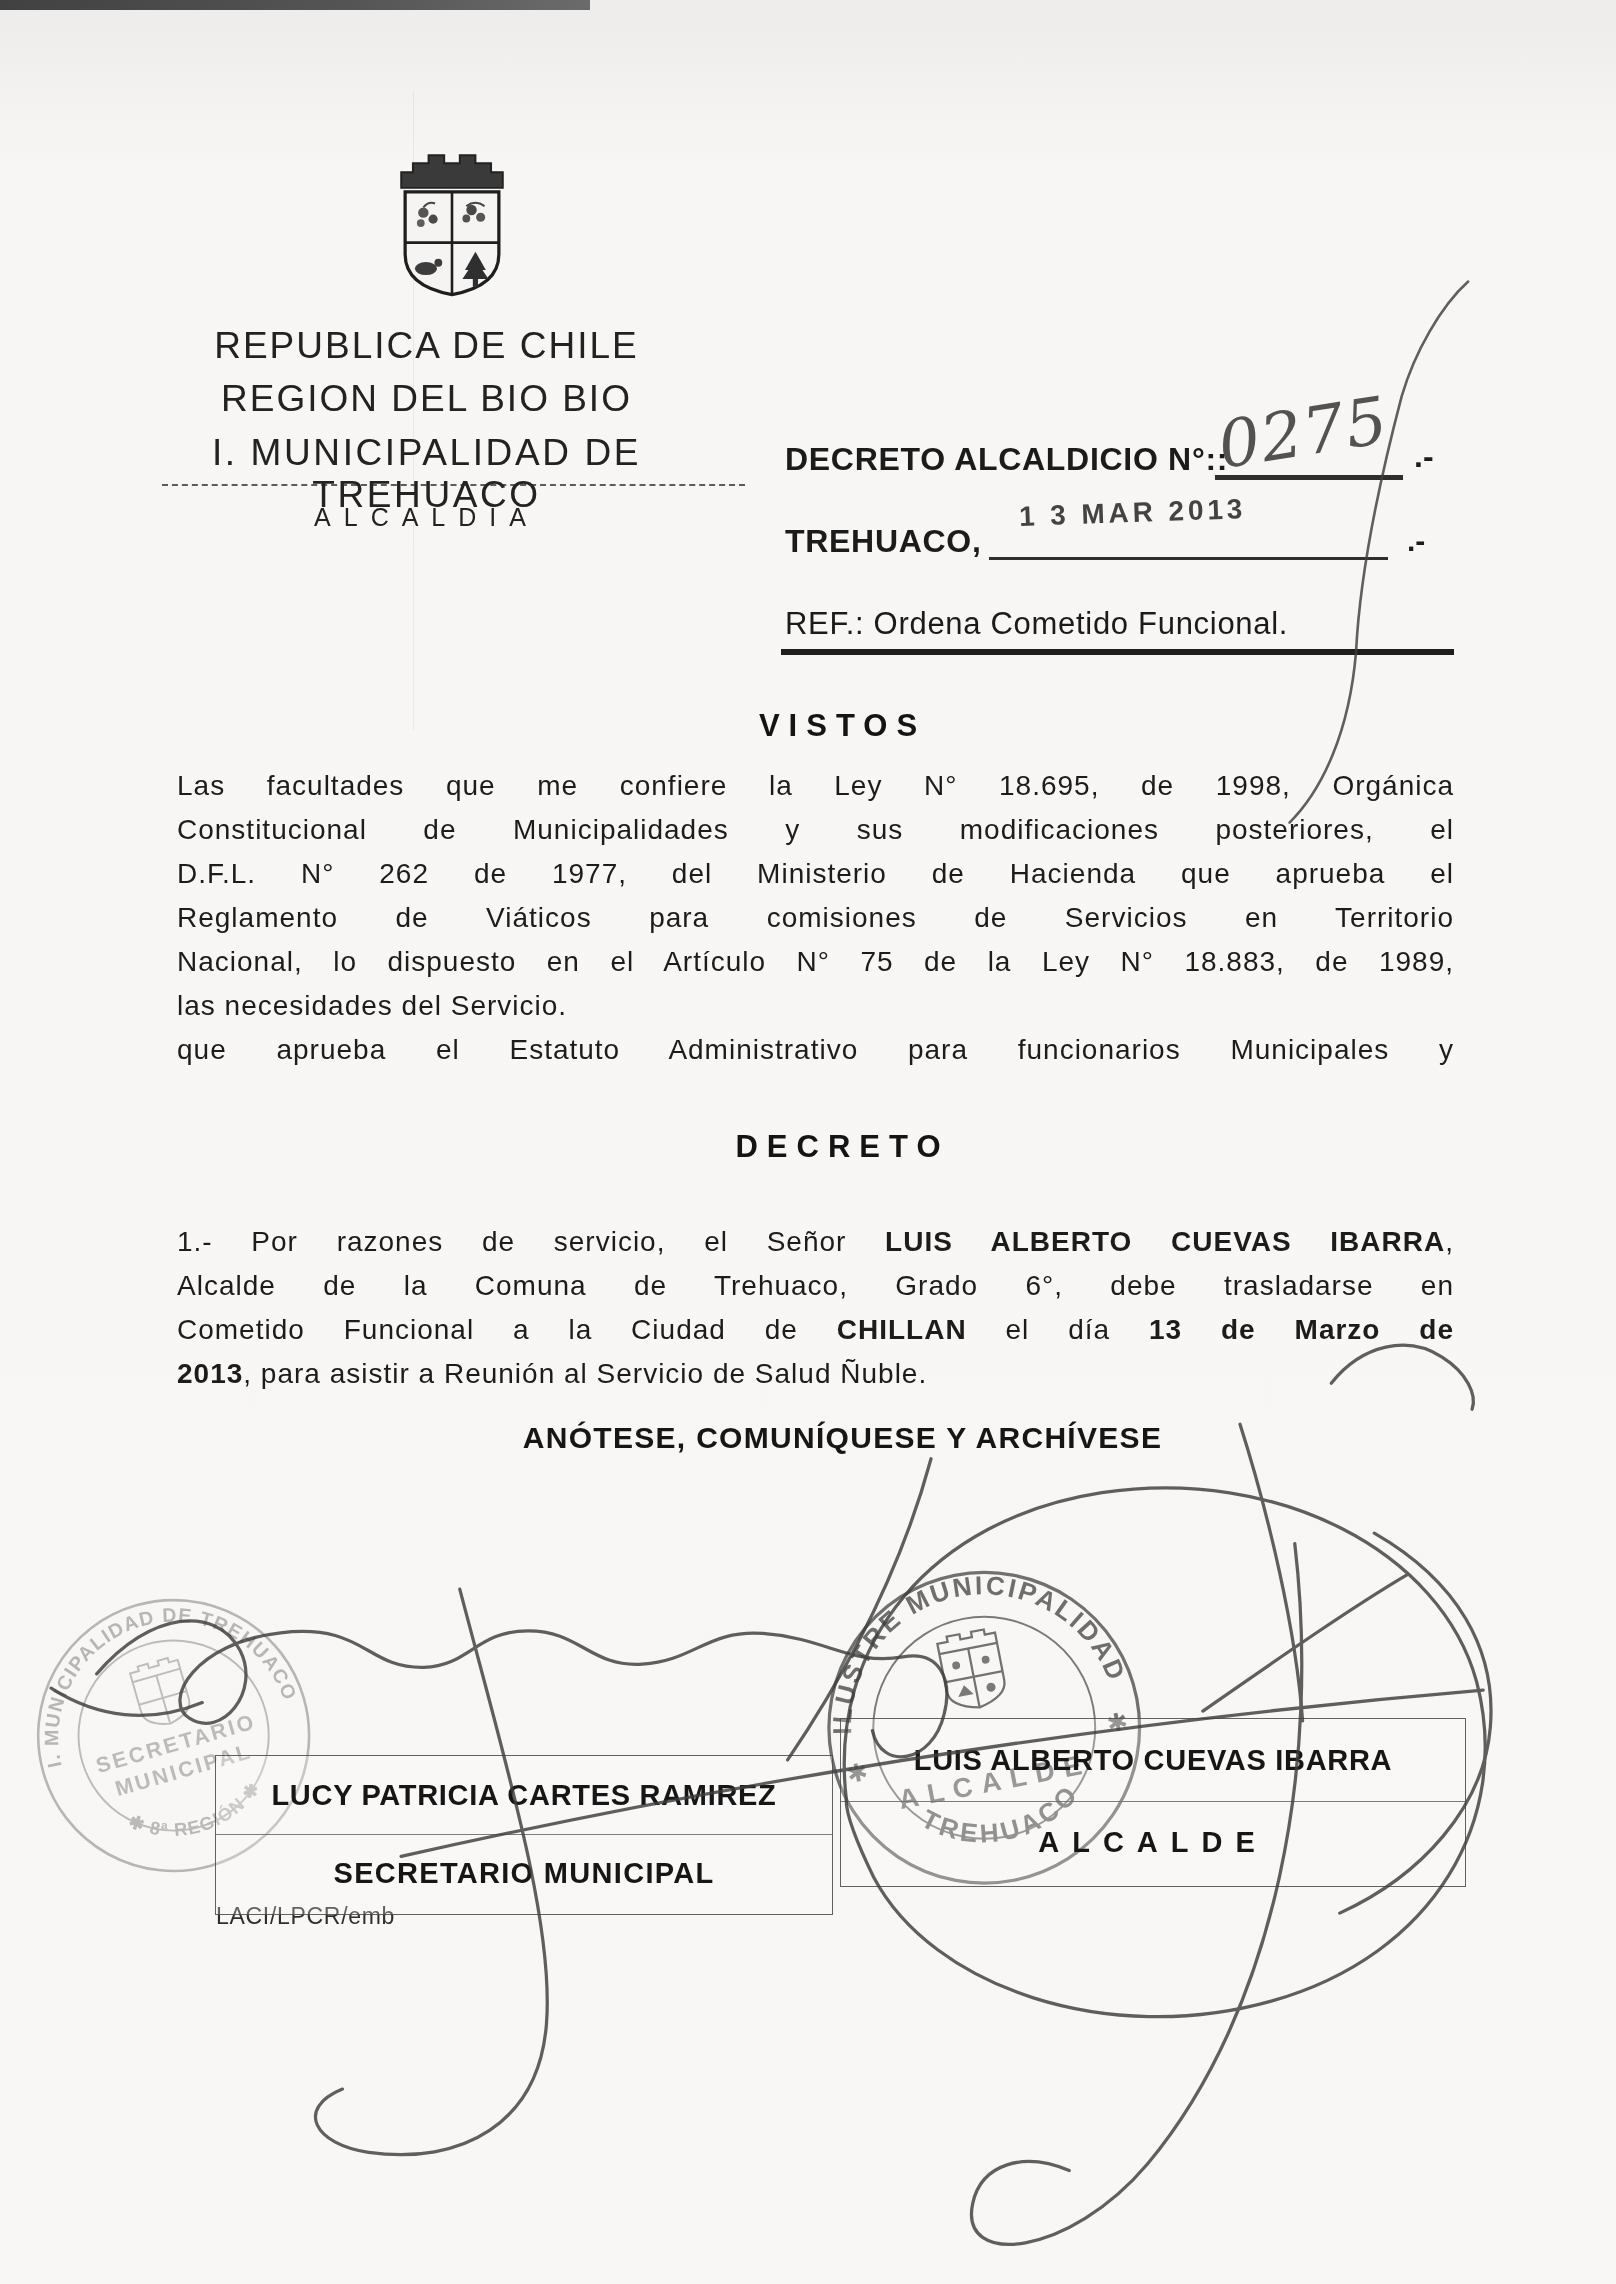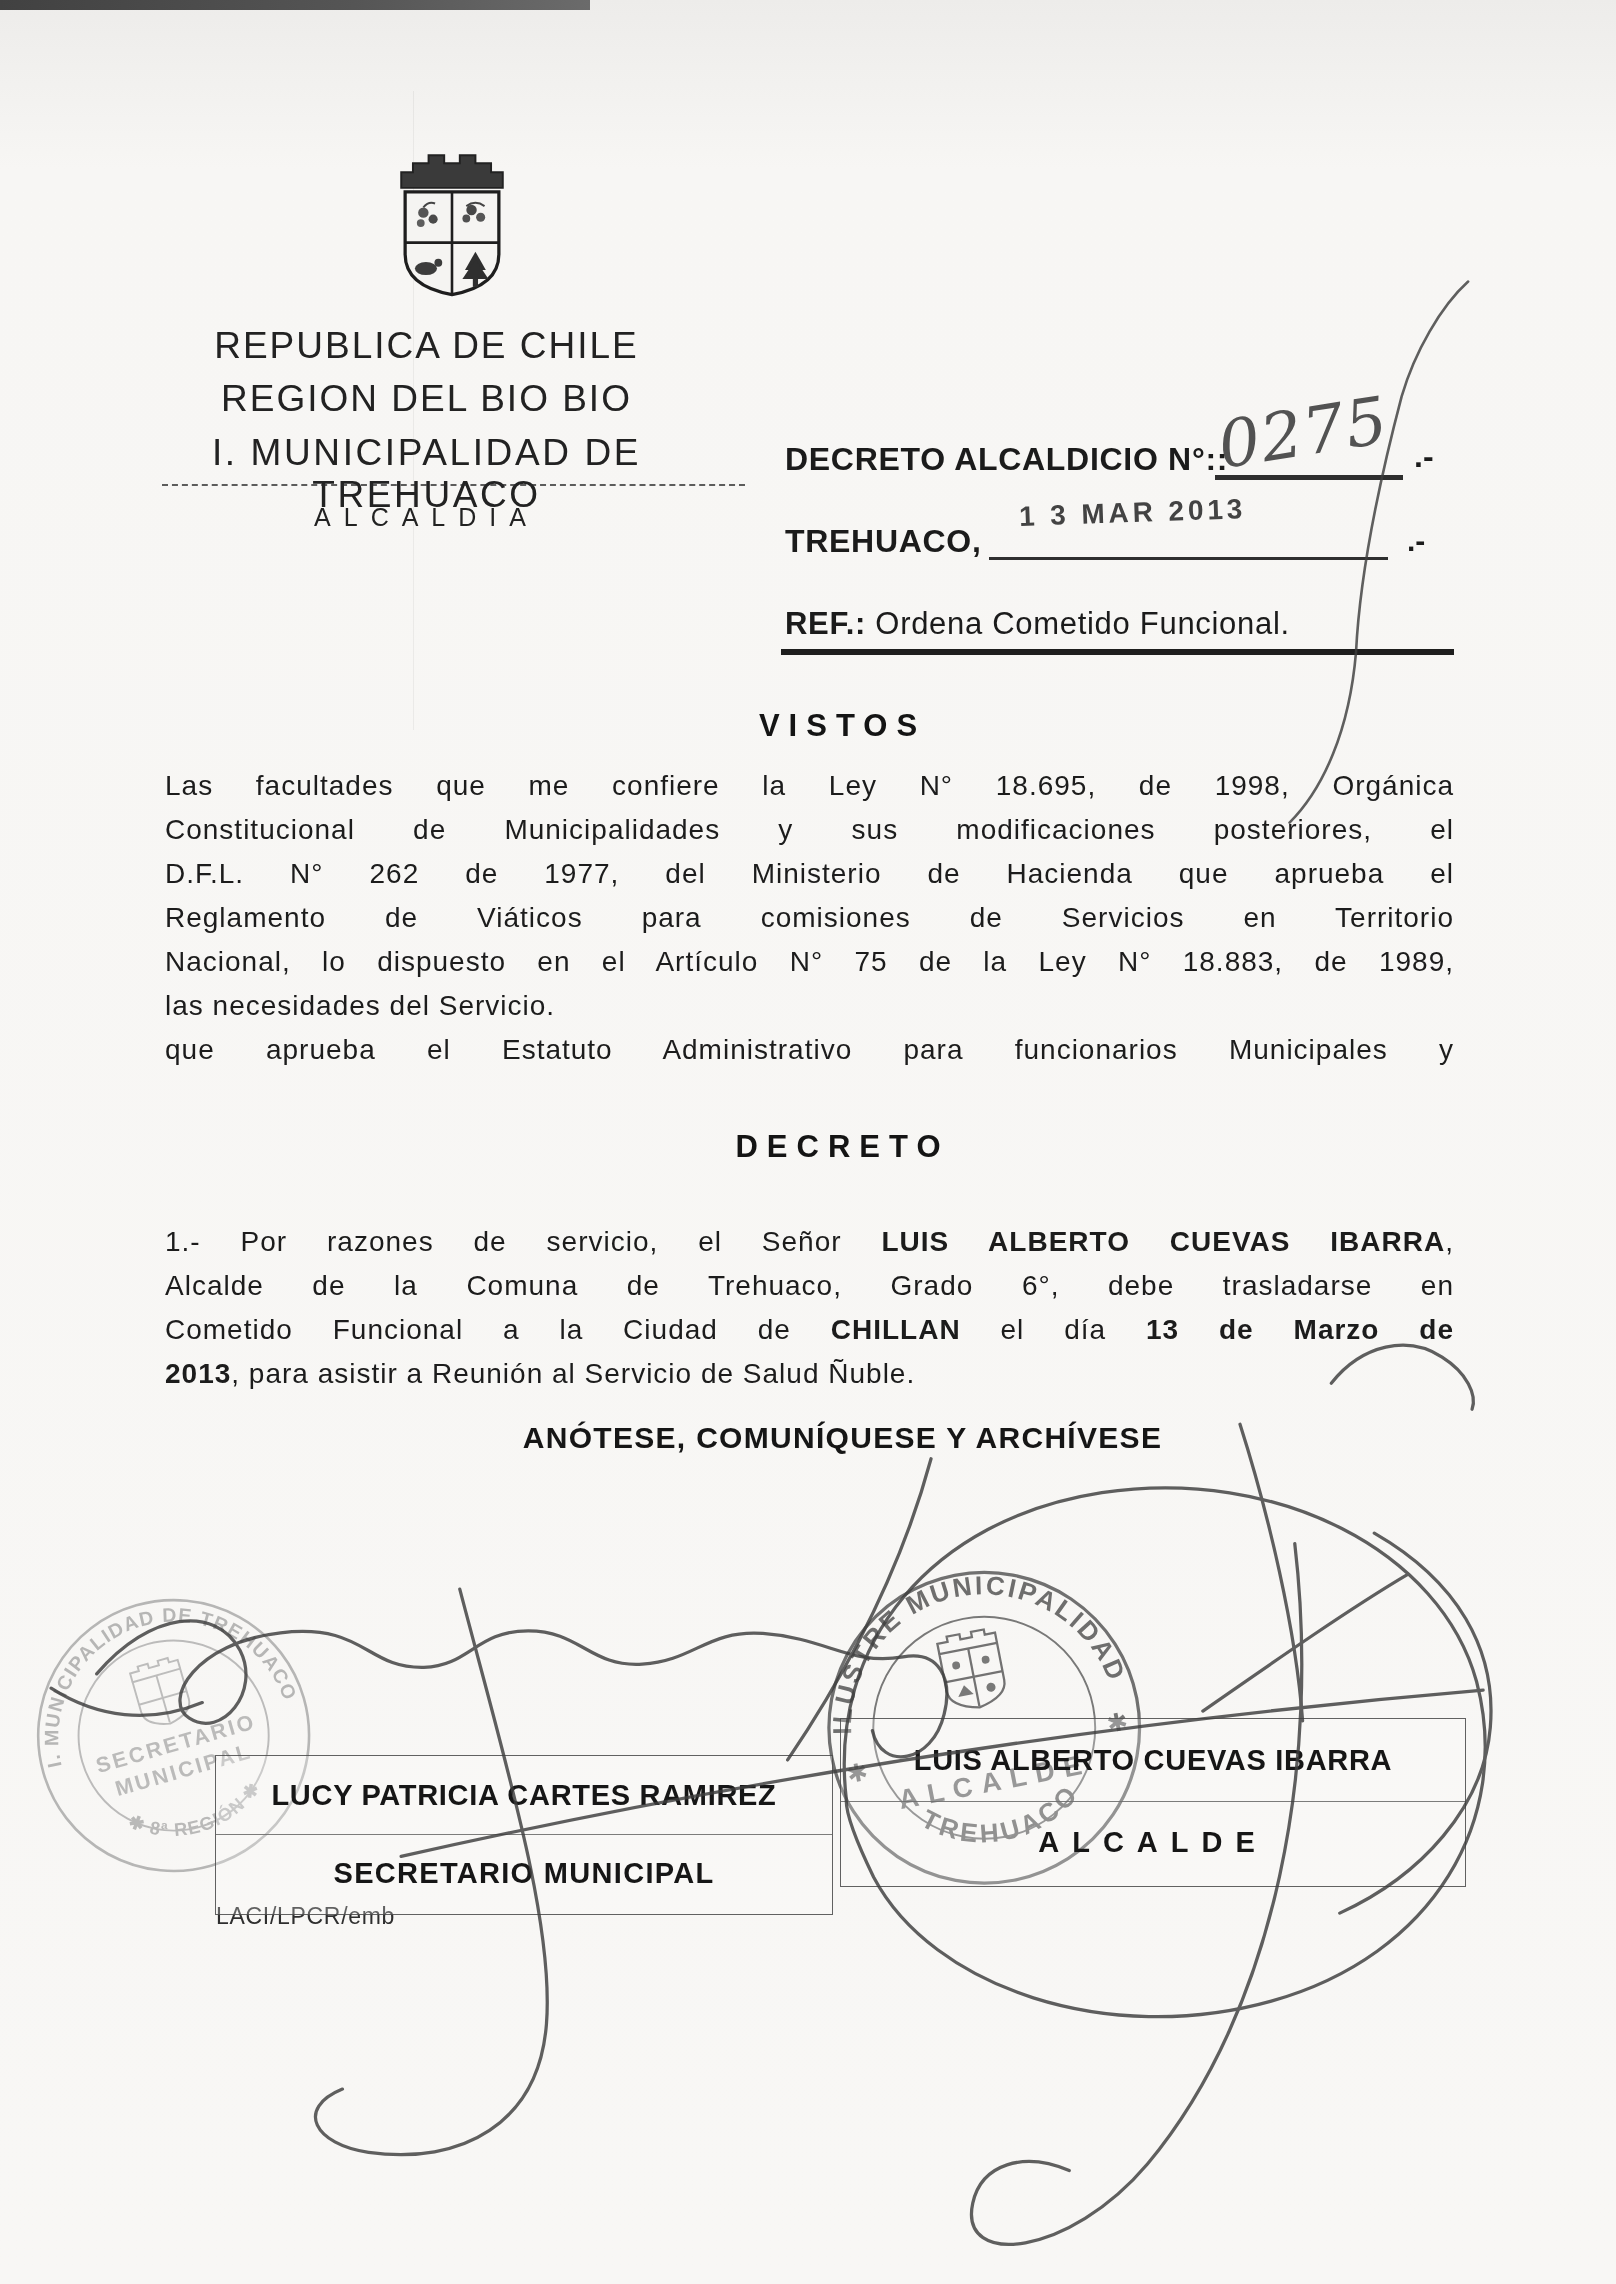--- a/index.html
+++ b/index.html
@@ -10,38 +10,38 @@
   .scanbar{left:0;top:0;width:590px;height:9.8px;background:linear-gradient(90deg,#414141,#555 60%,#6b6b6b);}
   .fold{left:413px;top:91px;width:1.3px;height:639px;background:rgba(0,0,0,.05);}
 
   
   .hdr{left:166px;width:521px;text-align:center;font-size:37px;letter-spacing:2px;color:#222;}
   .hdr3{letter-spacing:2.6px;}
   .hdr-underline{left:162px;top:484px;width:583px;border-bottom:2.6px dashed rgba(40,40,40,.75);}
   .hdr4{letter-spacing:13px;font-size:25px;}
 
   
-  .b{font-weight:bold;}
+  .b{font-weight:normal;}
   .decree-label{left:785px;top:441px;font-size:32px;font-weight:bold;letter-spacing:0.7px;}
   .hand-number{left:1218px;top:395px;font-family:"DejaVu Serif",serif;font-style:italic;
                font-size:65px;color:#3c3c3c;transform:rotate(-9deg);letter-spacing:1.3px;opacity:.88;}
   .num-line{left:1215px;top:475px;width:188px;height:4.6px;background:#2e2e2e;}
   .sfx1{left:1414px;top:438px;font-size:32px;font-weight:bold;}
   .place-label{left:785px;top:523px;font-size:32px;font-weight:bold;letter-spacing:0.7px;}
   .date-stamp{left:1019px;top:497px;font-size:28px;font-weight:bold;letter-spacing:3.9px;
               color:#343434;transform:rotate(-2deg);opacity:.92;}
   .date-line{left:989px;top:557px;width:399px;height:2.6px;background:#2f2f2f;}
   .sfx2{left:1407px;top:524px;font-size:30px;font-weight:bold;}
   .ref-line{left:785px;top:606px;font-size:31px;letter-spacing:0.7px;white-space:nowrap;}
   .ref-underline{left:781px;top:649px;width:673px;height:5.9px;background:#1e1e1e;}
 
   
   .heading{left:166px;width:1353px;text-align:center;font-weight:bold;font-size:31px;letter-spacing:9px;color:#141414;}
   .para{left:165px;width:1289px;font-size:28px;line-height:44px;letter-spacing:1px;color:#1c1c1c;}
-  .jline{text-align:justify;text-align-last:justify;}
+  .jline{text-align:justify;text-align-last:justify;margin-left:12px;}
   .jline.last{text-align-last:left;}
   .jline .b{font-weight:bold;}
   .closing{left:166px;width:1353px;text-align:center;font-weight:bold;font-size:30px;letter-spacing:1.3px;color:#161616;}
 
   
   .sigbox{border:1.3px solid rgba(70,70,70,.85);background:rgba(252,252,250,.25);z-index:4;}
   .sigbox .row1{border-bottom:0.7px solid rgba(110,110,110,.9);display:flex;align-items:center;justify-content:center;}
   .sigbox .row2{display:flex;align-items:center;justify-content:center;}
   .signame{font-weight:bold;font-size:29px;letter-spacing:0.7px;color:#161616;}
   .sigtitle{font-weight:bold;font-size:29px;letter-spacing:1.3px;color:#161616;}

